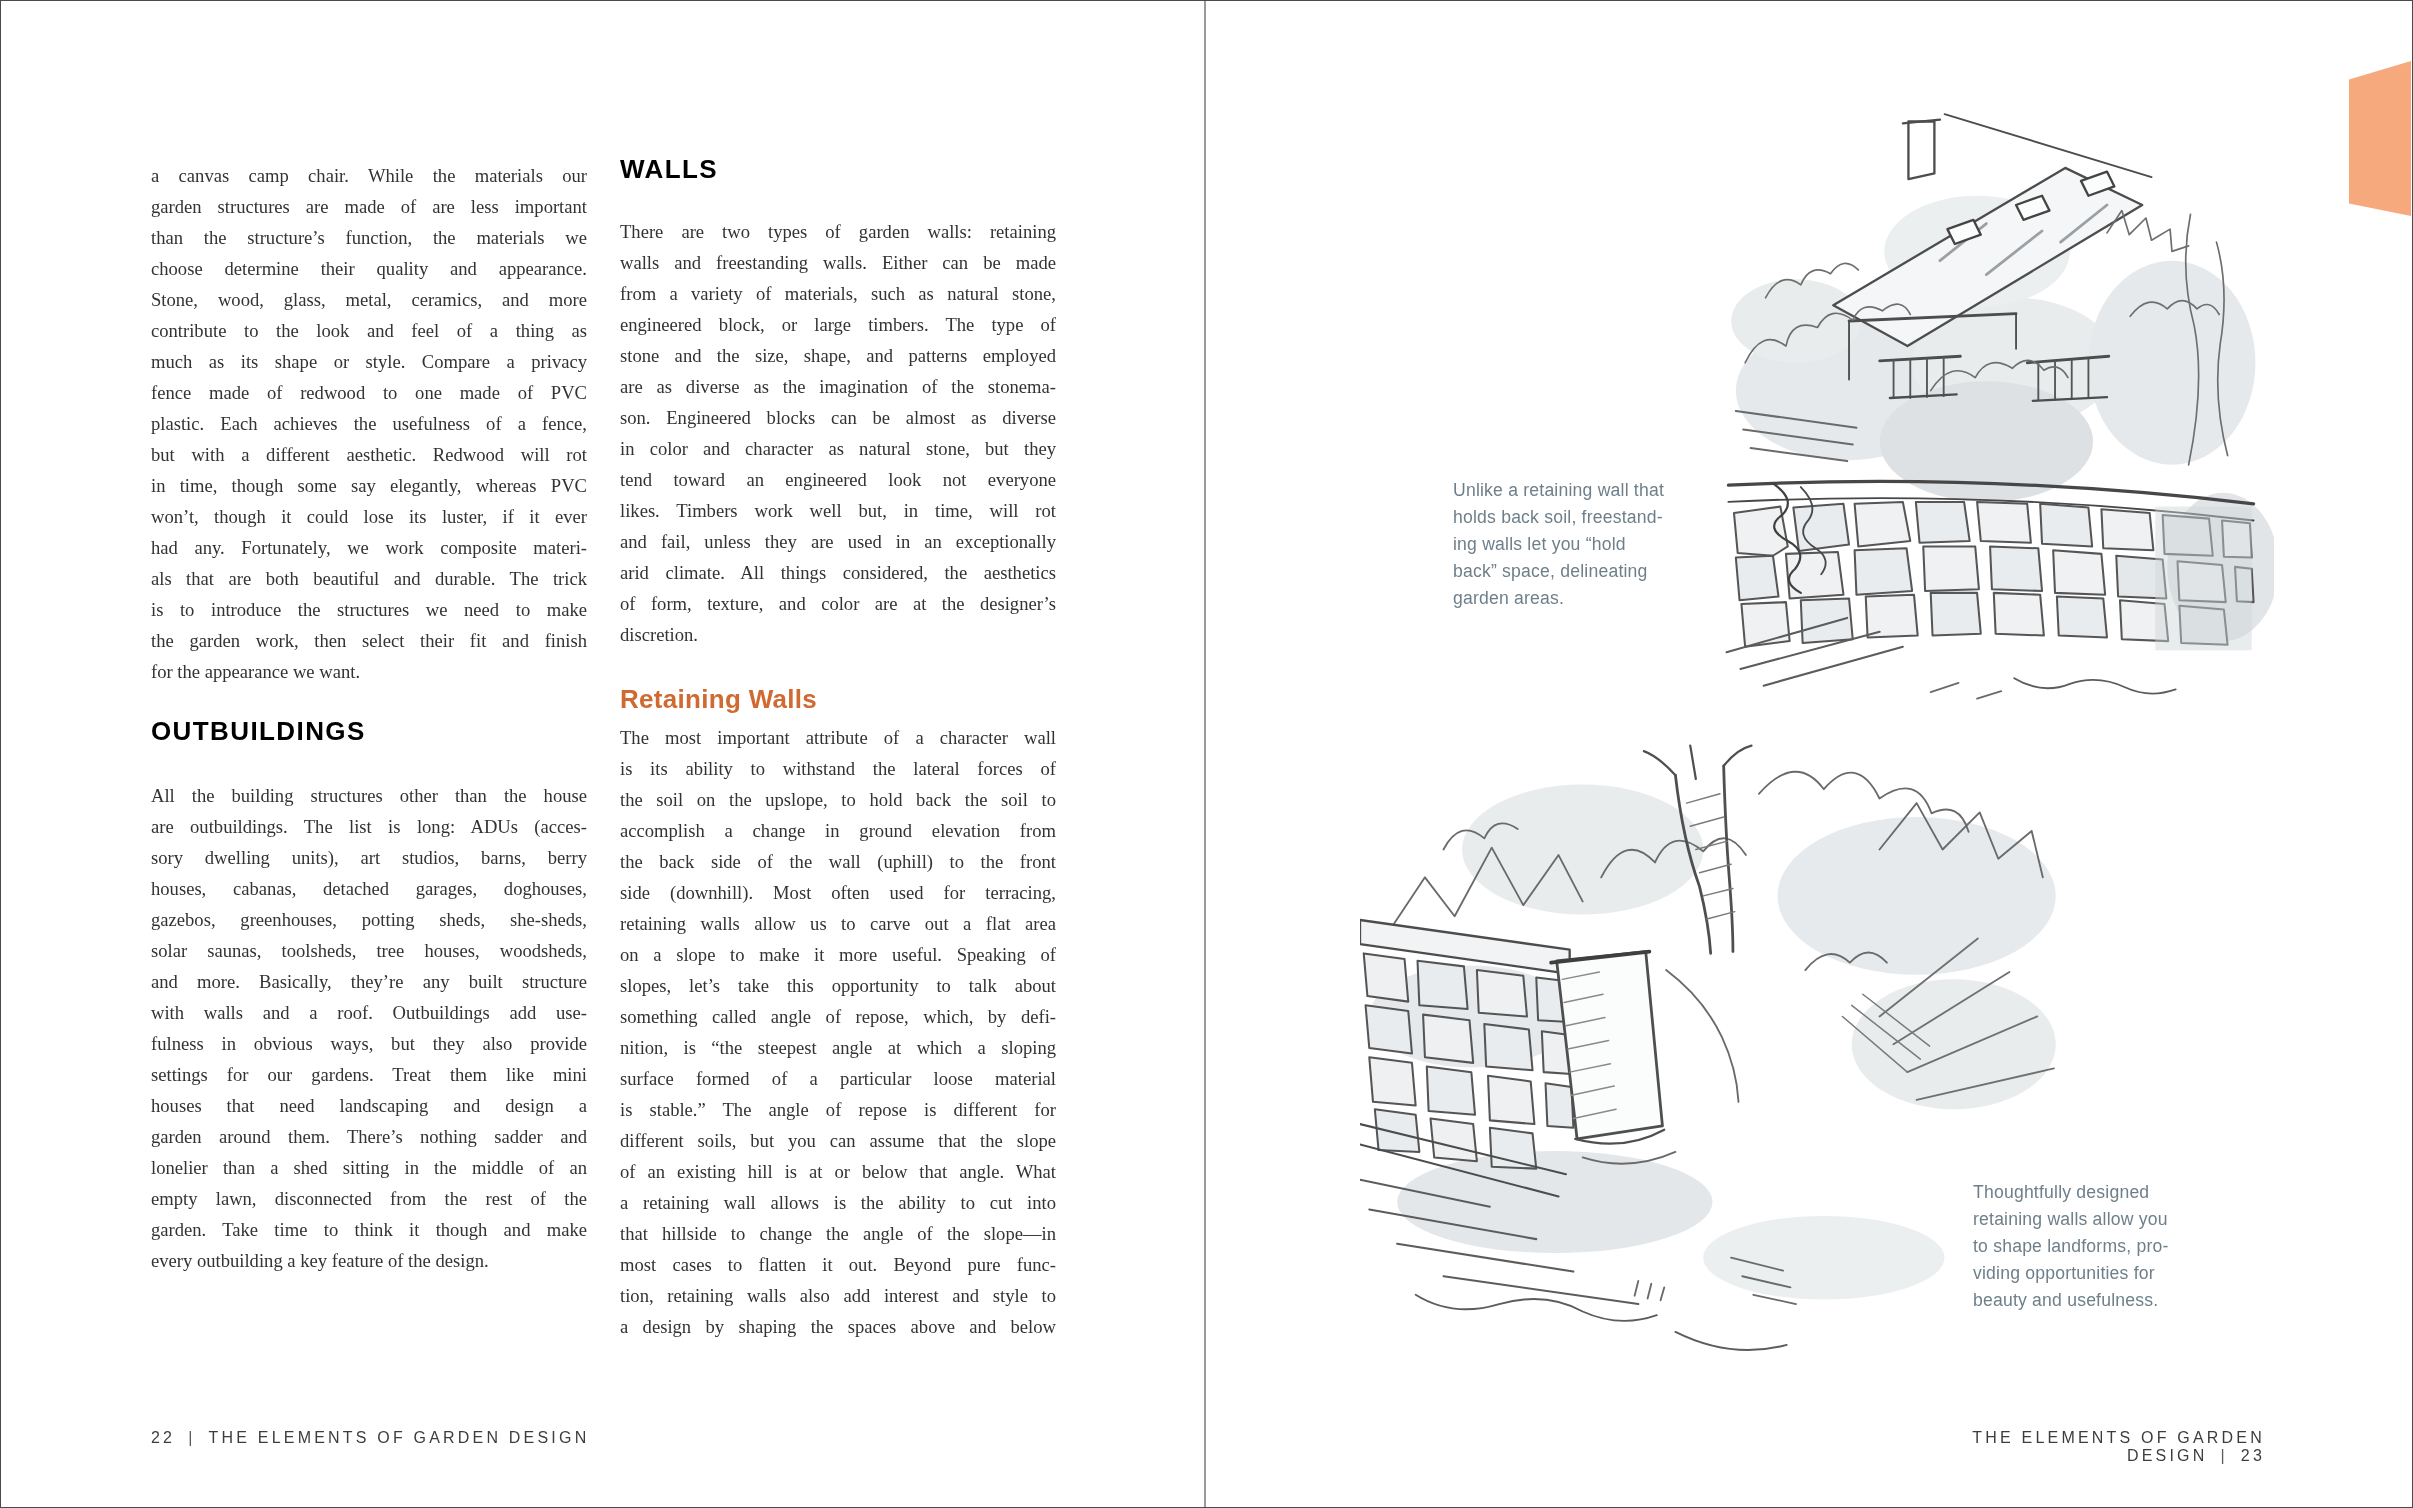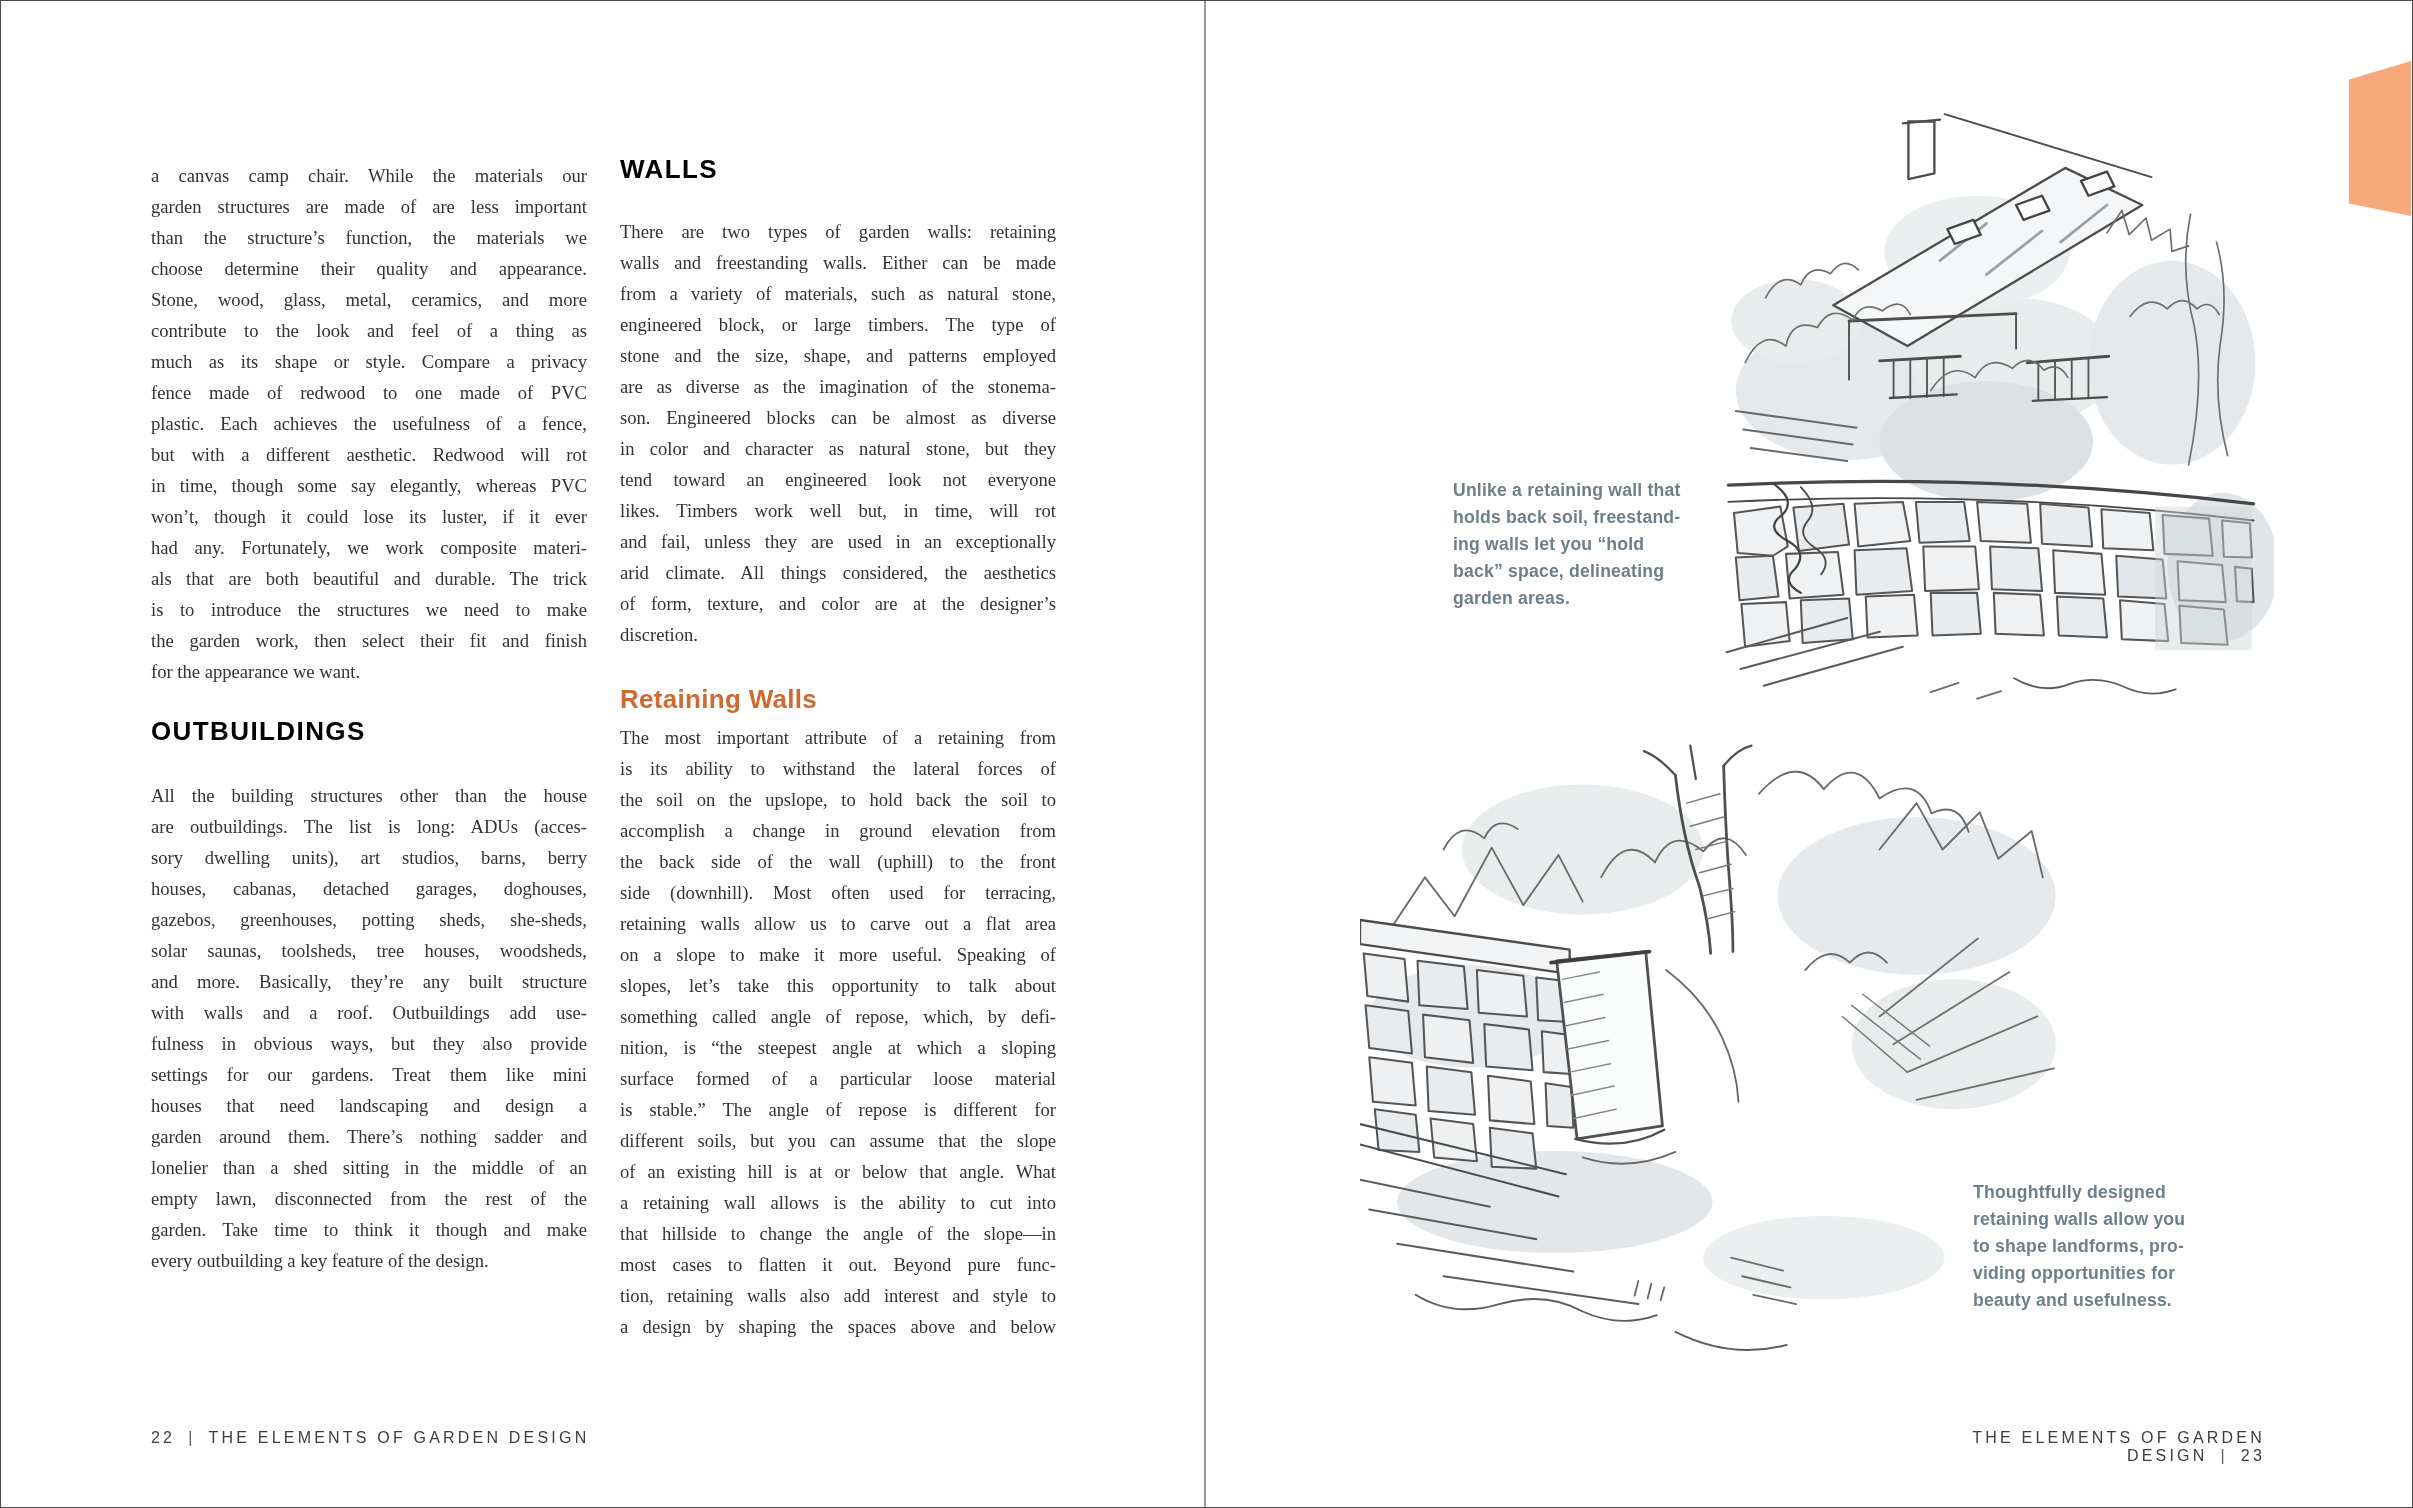--- a/index.html
+++ b/index.html
@@ -21,21 +21,21 @@
           font-size:26px;line-height:33px;letter-spacing:1.4px;
           color:#000000;margin:28px 0 32px 0;}
   #col2 h2.sect{margin:0 0 30px 0;}
   h3.subsect{font-family:"Liberation Sans",sans-serif;font-weight:bold;
           font-size:26px;line-height:32px;letter-spacing:0.3px;
           color:#cf6a32;margin:33px 0 7.4px 0;}
 
   
   .caption{position:absolute;font-family:"Liberation Sans",sans-serif;
            font-size:17.6px;line-height:27px;color:#6e7f8a;
-           white-space:pre-line;z-index:6;letter-spacing:0.2px;font-weight:bold;}
+           white-space:pre-line;z-index:6;letter-spacing:0.2px;}
   #caption-freestanding{left:1453px;top:477px;width:260px;}
   #caption-retaining{left:1973px;top:1179px;width:251px;}
 
   
   .footer{position:absolute;top:1417px;font-family:"Liberation Sans",sans-serif;
           font-size:16px;letter-spacing:3.2px;color:#3d3d3d;z-index:6;margin-top:12px;}
   #footer-left{left:151px;}
   #footer-right{left:1857px;width:408px;text-align:right;}
   .footer .pipe{margin:0 13px;color:#5a5a5a;}
 
@@ -111,21 +111,21 @@
         <div class="tline">in color and character as natural stone, but they</div>
         <div class="tline">tend toward an engineered look not everyone</div>
         <div class="tline">likes. Timbers work well but, in time, will rot</div>
         <div class="tline">and fail, unless they are used in an exceptionally</div>
         <div class="tline">arid climate. All things considered, the aesthetics</div>
         <div class="tline">of form, texture, and color are at the designer’s</div>
         <div class="tline">discretion.</div>
       </div>
     <h3 class="subsect">Retaining Walls</h3>
     <div class="para cont">
-        <div class="tline">The most important attribute of a retaining from</div>
+        <div class="tline">The most important attribute of a character wall</div>
         <div class="tline">is its ability to withstand the lateral forces of</div>
         <div class="tline">the soil on the upslope, to hold back the soil to</div>
         <div class="tline">accomplish a change in ground elevation from</div>
         <div class="tline">the back side of the wall (uphill) to the front</div>
         <div class="tline">side (downhill). Most often used for terracing,</div>
         <div class="tline">retaining walls allow us to carve out a flat area</div>
         <div class="tline">on a slope to make it more useful. Speaking of</div>
         <div class="tline">slopes, let’s take this opportunity to talk about</div>
         <div class="tline">something called angle of repose, which, by defi-</div>
         <div class="tline">nition, is “the steepest angle at which a sloping</div>

